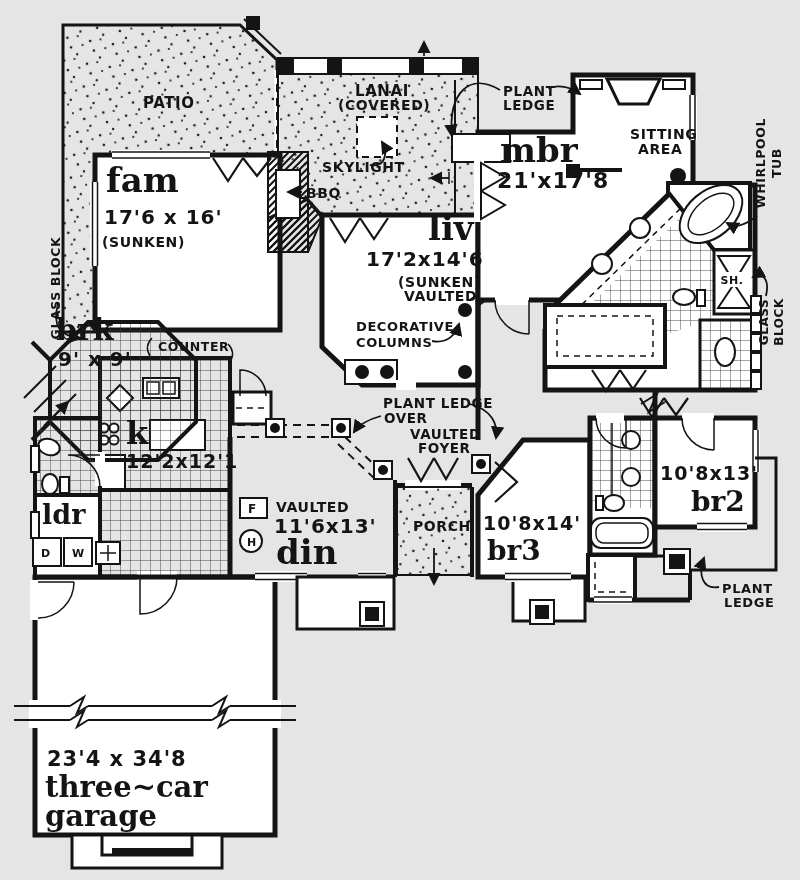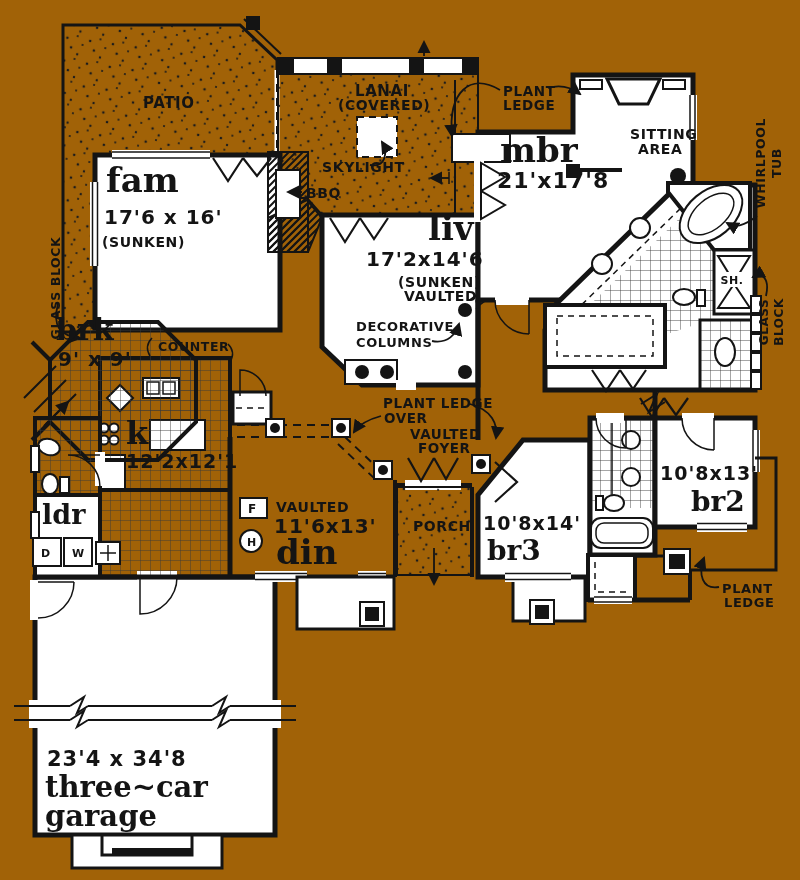--- a/index.html
+++ b/index.html
@@ -1,16 +1,16 @@
 <!DOCTYPE html>
 <html><head>
 <meta charset="utf-8">
 <style>
   html,body{margin:0;padding:0;background:#fff;}
-  .stage{position:relative;width:800px;height:880px;background:#a16207;overflow:hidden;}
+  .stage{position:relative;width:800px;height:880px;background:#e5e5e5;overflow:hidden;}
   svg{display:block;}
   .rn{font-family:"DejaVu Serif",serif;font-weight:bold;fill:#141414;}
   .dm{font-family:"DejaVu Sans",sans-serif;font-weight:bold;fill:#141414;letter-spacing:1px;}
   .lb{font-family:"DejaVu Sans",sans-serif;font-weight:bold;fill:#141414;letter-spacing:.6px;}
   .w5{stroke:#141414;stroke-width:5;fill:#fff;stroke-linejoin:miter;}
   .w4{stroke:#141414;stroke-width:4;fill:#fff;}
   .w3{stroke:#141414;stroke-width:3;fill:#fff;}
   .w2{stroke:#141414;stroke-width:2;fill:#fff;}
   .ln{stroke:#141414;stroke-width:2;fill:none;}
   .ln1{stroke:#141414;stroke-width:1.5;fill:none;}

